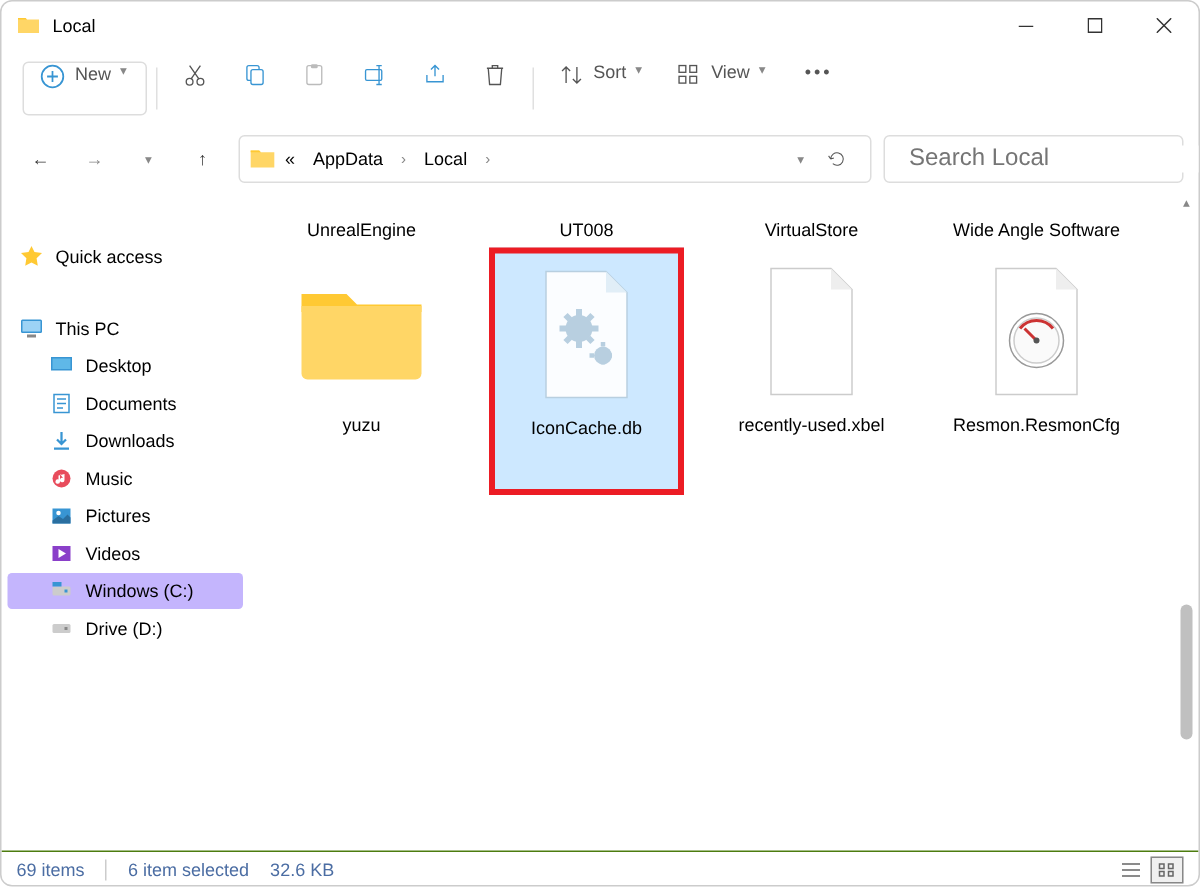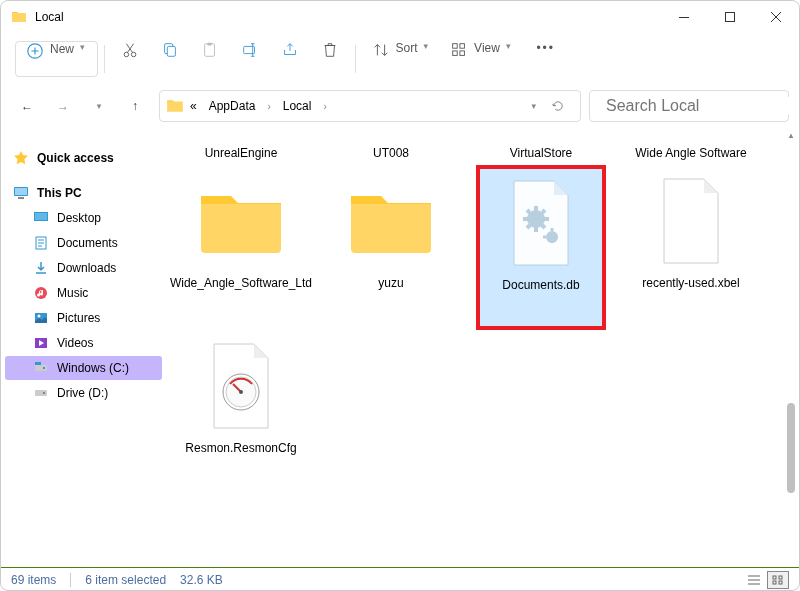--- a/index.html
+++ b/index.html
@@ -23,21 +23,21 @@
 .addrbar .fico{width:18px;height:18px}
 .crumb{padding:2px 6px;border-radius:2px}
 .csep{color:#888;font-size:10px}
 .refbtn{width:32px;height:32px;display:flex;align-items:center;justify-content:center;color:#555}
 .searchbox{width:200px;height:32px;border:1px solid #ddd;border-radius:4px;display:flex;align-items:center;padding:0 8px;gap:8px;color:#888}
 .searchbox input{border:none;outline:none;flex:1;font-size:16px;color:#333}
 .body{display:flex;height:440px}
 .sidebar{width:165px;padding:8px 4px;overflow-y:auto}
 .sitem{display:flex;align-items:center;height:24px;padding-left:12px;gap:8px;border-radius:3px;margin-bottom:1px}
 .sitem.selected{background:#c4b5fd}
-.sitem.top{font-weight:700;padding-left:8px;margin-top:11px}
+.sitem.top{font-weight:400;padding-left:8px;margin-top:24px}
 .sitem .sico{width:16px;height:16px;flex-shrink:0}
 .sitem.sub{padding-left:28px}
 .content{flex:1;position:relative;overflow-y:auto;padding:8px 0 8px 10px}
 .grid{display:flex;flex-wrap:wrap;gap:0 20px;align-content:flex-start}
 .item{width:130px;height:165px;display:flex;flex-direction:column;align-items:center;padding:4px;border:2px solid transparent}
 .item.hl{border:4px solid #ec1c24;background:#cde8ff}
 .item.hl .label{background:#cde8ff}
 .iwrap{width:100px;height:100px;display:flex;align-items:center;justify-content:center}
 .label{margin-top:4px;line-height:15px;padding:1px 2px}
 .status{height:24px;border-top:1px solid #4d7c0f;display:flex;align-items:center;padding:0 10px;gap:14px;font-size:12px;color:#4b6da3}
@@ -273,45 +273,36 @@
           <span class="label">Wide Angle Software</span>
         </div>
 
       <div class="item">
         <div class="iwrap">
             <svg width="90" height="70" viewBox="0 0 90 70">
               <path fill="#ffc933" d="M5 10h30l7 7h43v5H5z"></path>
               <path fill="#ffd666" d="M5 18h80v45a4 4 0 0 1-4 4H9a4 4 0 0 1-4-4z"></path>
             </svg>
           </div>
-        <span class="label">Wide_Angle_Software_Ltd</span>
-      </div>
-      <div class="item">
-        <div class="iwrap">
-            <svg width="90" height="70" viewBox="0 0 90 70">
-              <path fill="#ffc933" d="M5 10h30l7 7h43v5H5z"></path>
-              <path fill="#ffd666" d="M5 18h80v45a4 4 0 0 1-4 4H9a4 4 0 0 1-4-4z"></path>
-            </svg>
-          </div>
         <span class="label">yuzu</span>
       </div>
       <div class="item hl">
         <div class="iwrap">
             <svg width="70" height="88" viewBox="0 0 70 88">
               <path fill="#fbfdff" stroke="#b8cfe0" d="M8 2h40l14 14v70H8z"></path>
               <path fill="#e1eef7" d="M48 2v14h14z"></path>
               <g fill="#b8cfe0">
                 <circle cx="30" cy="40" r="9"></circle>
                 <path d="M30 27v5M30 48v5M17 40h5M38 40h5M21 31l3 3M36 46l3 3M21 49l3-3M36 34l3-3" stroke="#b8cfe0" stroke-width="4"></path>
                 <circle cx="46" cy="58" r="6"></circle>
                 <path d="M46 49v3M46 61v3M37 58h3M49 58h3" stroke="#b8cfe0" stroke-width="3"></path>
               </g>
             </svg>
           </div>
-        <span class="label">Documents.db</span>
+        <span class="label">IconCache.db</span>
       </div>
       <div class="item">
         <div class="iwrap">
             <svg width="70" height="88" viewBox="0 0 70 88">
               <path fill="#fff" stroke="#ccc" d="M8 2h40l14 14v70H8z"></path>
               <path fill="#eee" d="M48 2v14h14z"></path>
             </svg>
           </div>
         <span class="label">recently-used.xbel</span>
       </div>

